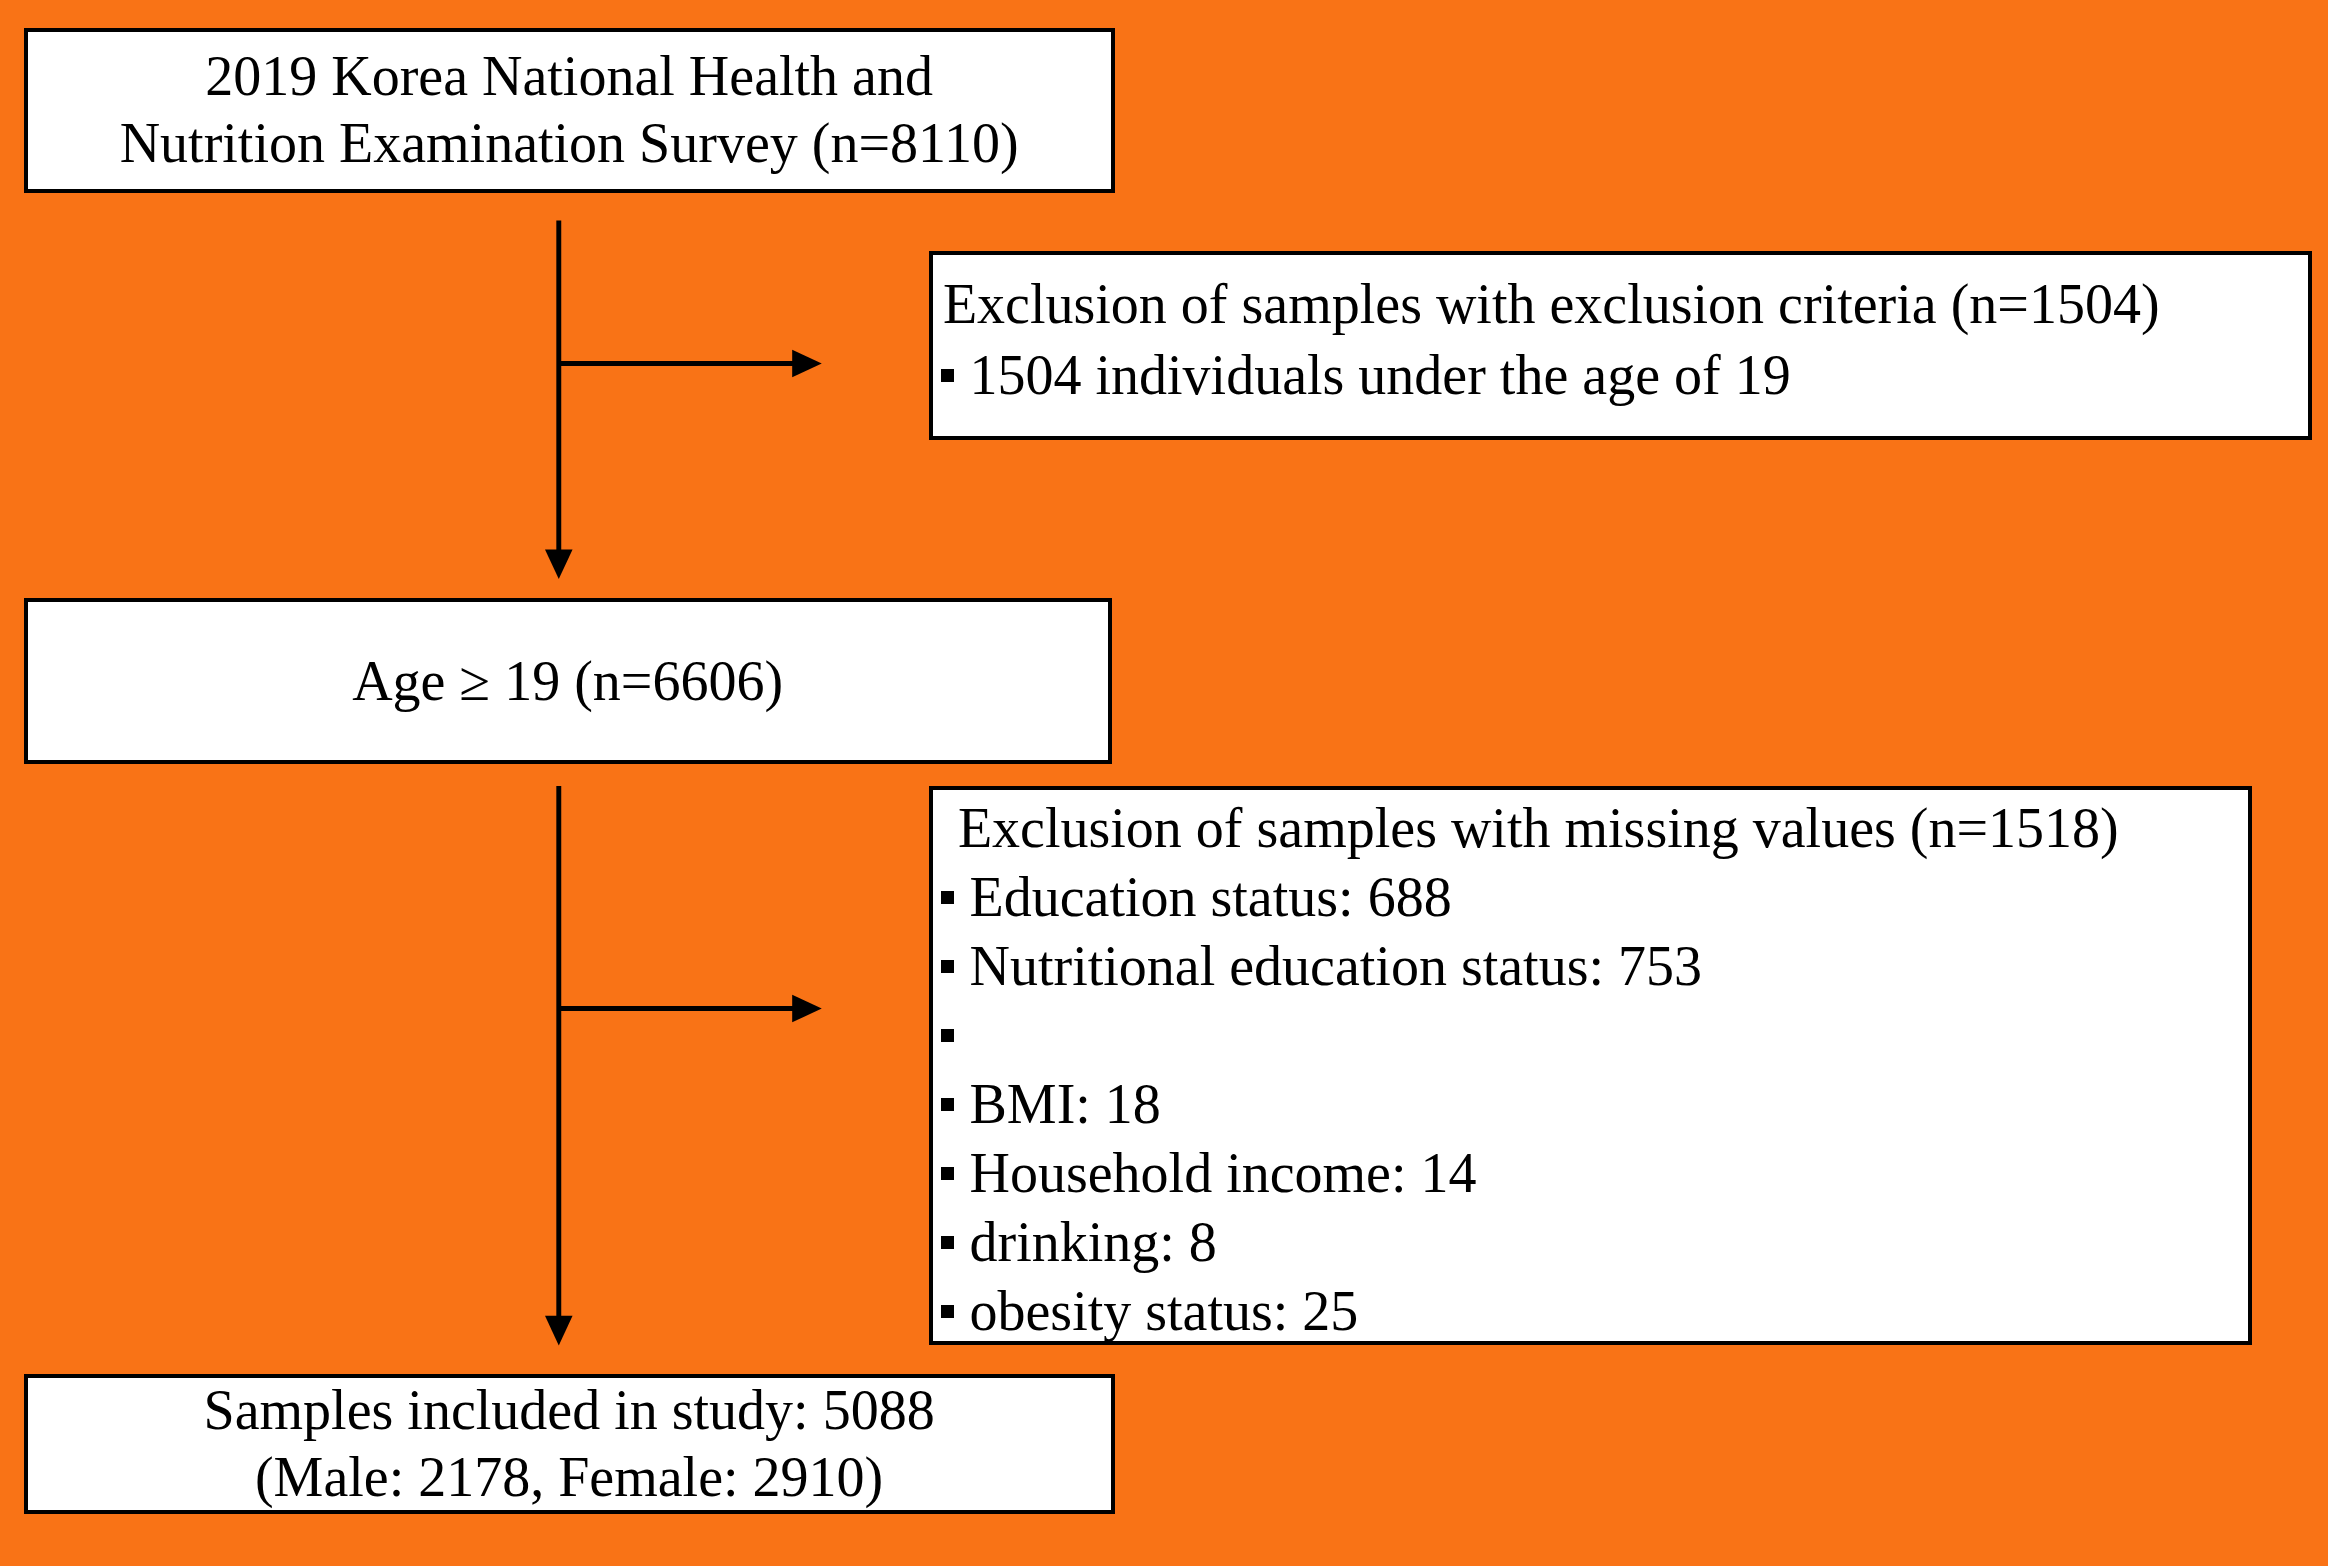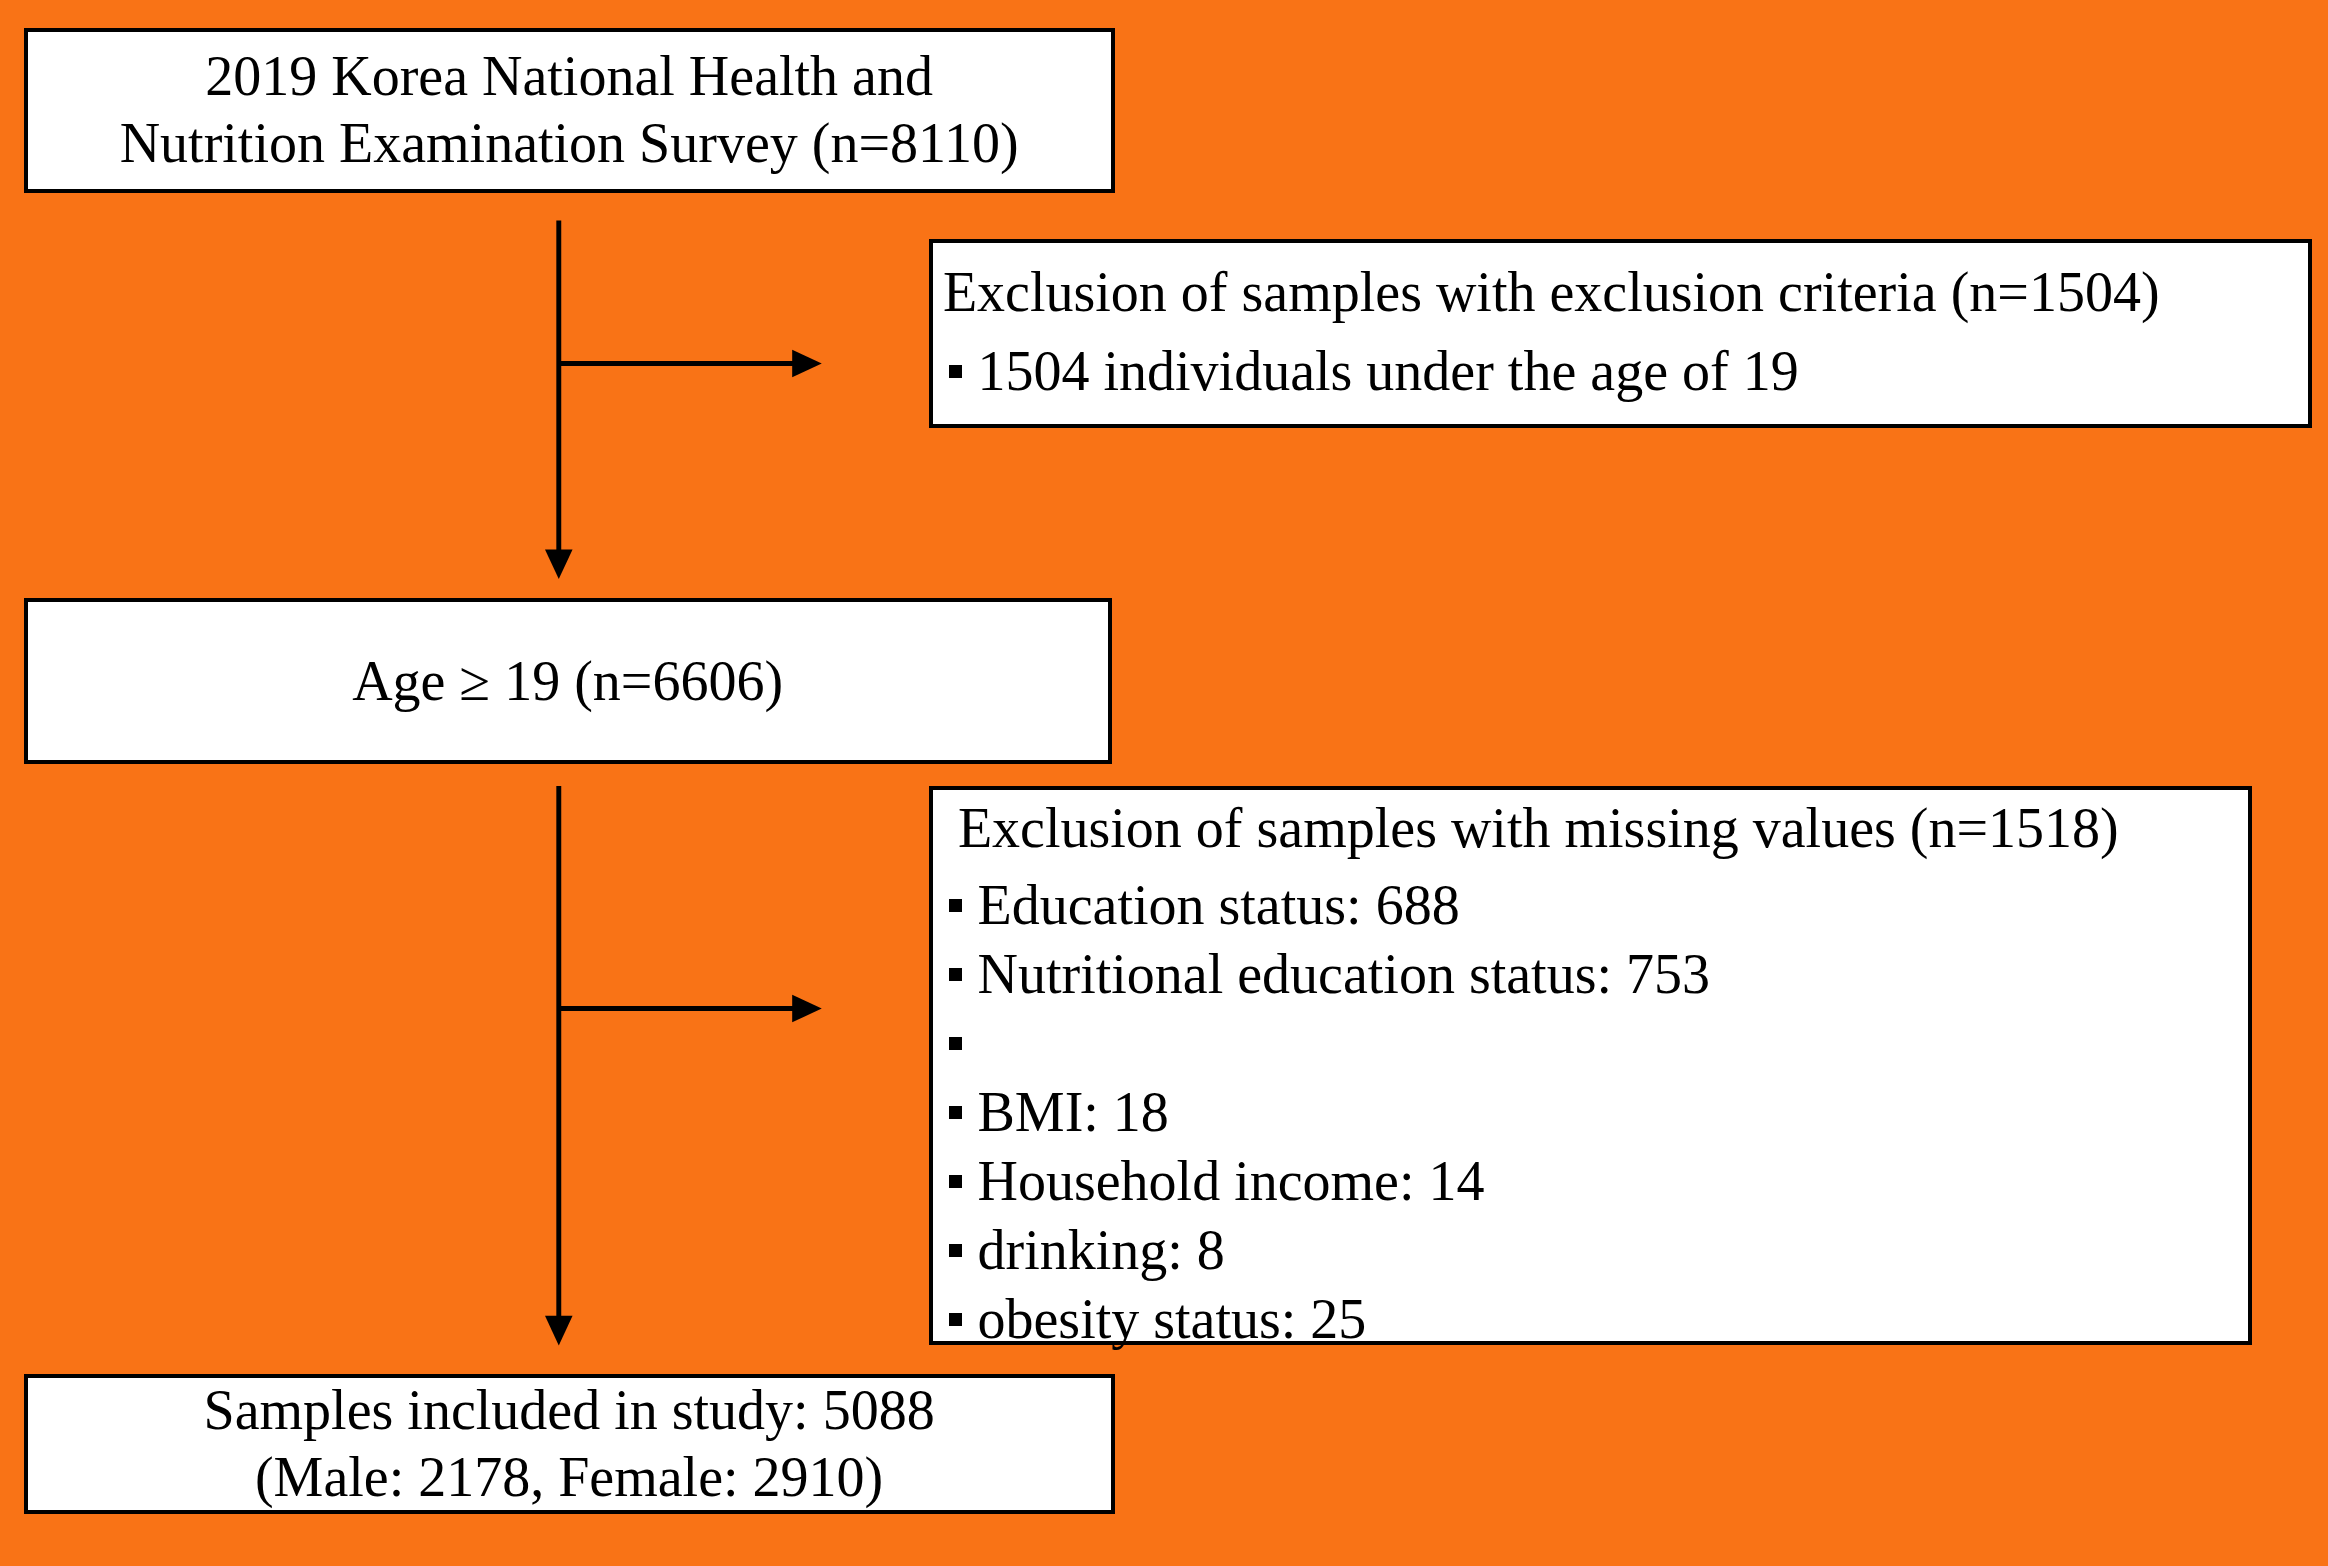--- a/index.html
+++ b/index.html
@@ -27,33 +27,33 @@
     display: flex;
     flex-direction: column;
     justify-content: center;
     align-items: center;
     text-align: center;
     line-height: 67px;
   }
   #source-box  { left: 23.6px;  top: 27.6px;   width: 1091px; height: 165px; }
   #age-box     { left: 23.6px;  top: 598px;  width: 1088px; height: 166px; }
   #final-box   { left: 23.6px;  top: 1374px; width: 1091px; height: 140px; }
-  #exclusion1-box { left: 929px; top: 239px; width: 1383px; height: 189px; padding-top: 13.8px; }
+  #exclusion1-box { left: 929px; top: 251px; width: 1383px; height: 189px; padding-top: 13.8px; }
   #exclusion2-box { left: 929px; top: 786px; width: 1323px; height: 559px; padding-top: 3.9px; }
 
   .excl-title {
     line-height: 71px;
     padding-left: 9.9px;
     white-space: nowrap;
   }
   #exclusion2-box .excl-title { line-height: 69px; margin-left: 15px; }
 
   ul.bullet-list {
     list-style: none;
-    margin: 8px;
+    margin: 0;
     padding: 0;
   }
   .bullet-row {
     display: flex;
     align-items: center;
     height: 71px;
   }
   #exclusion2-box .bullet-row { height: 69px; }
   .bullet-dot {
     flex: none;

